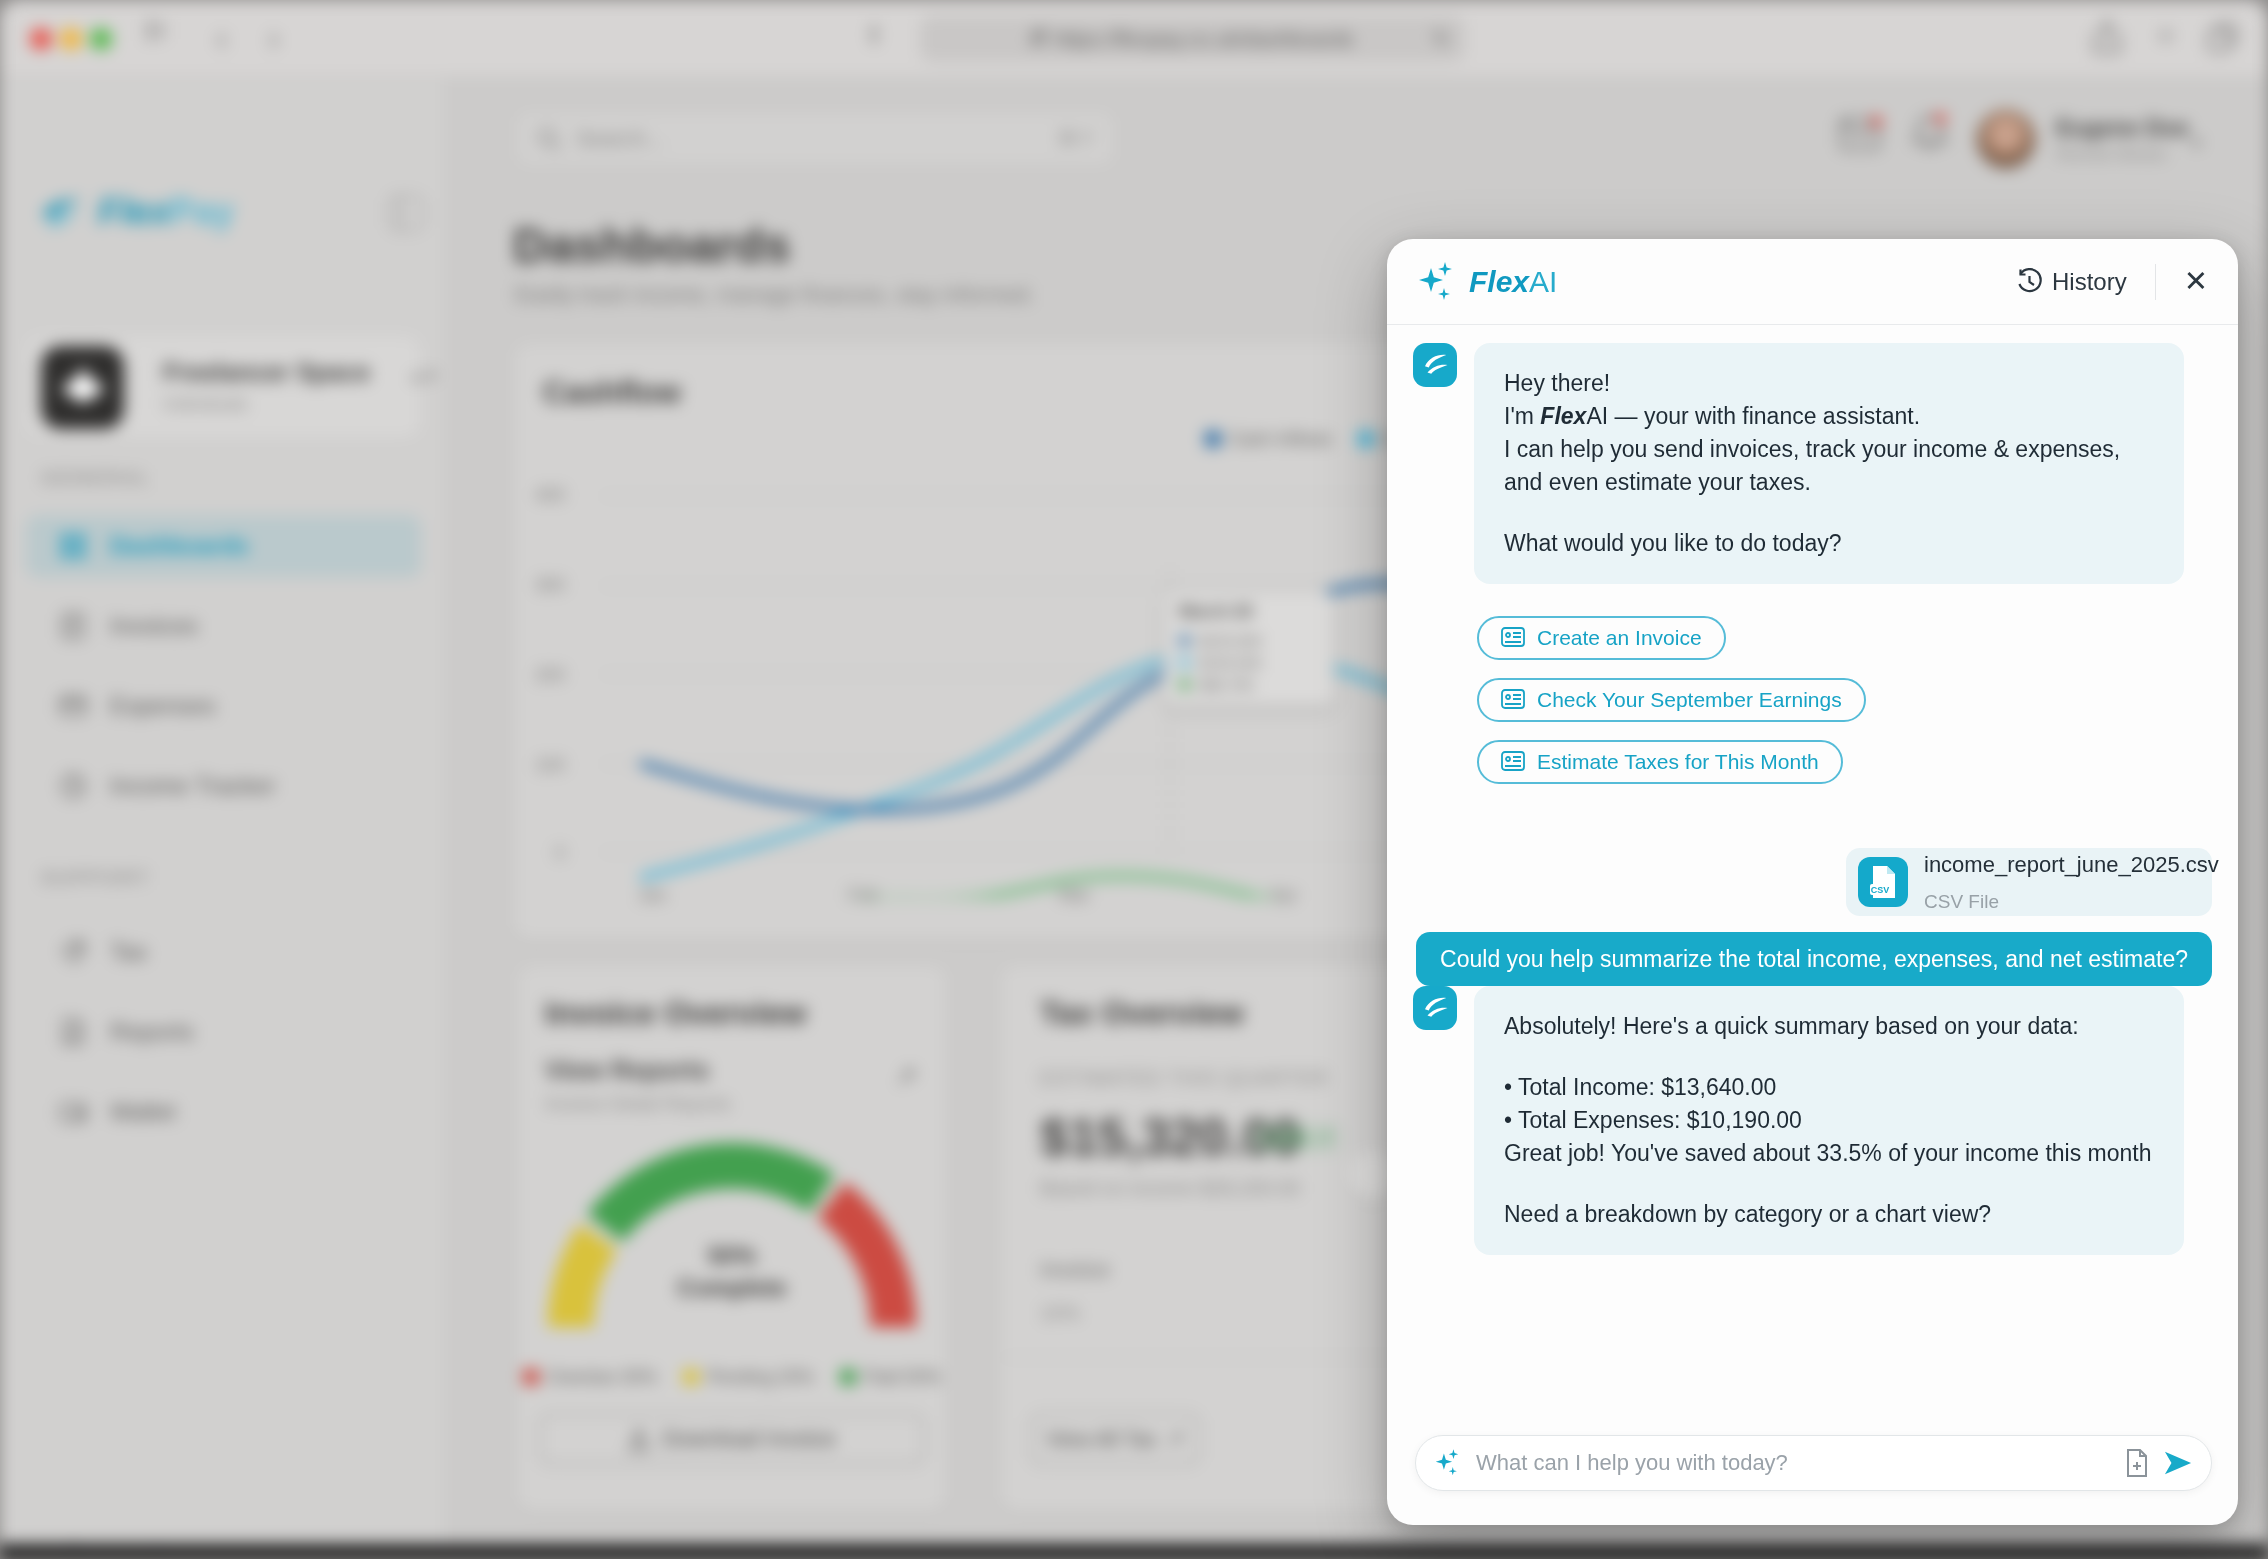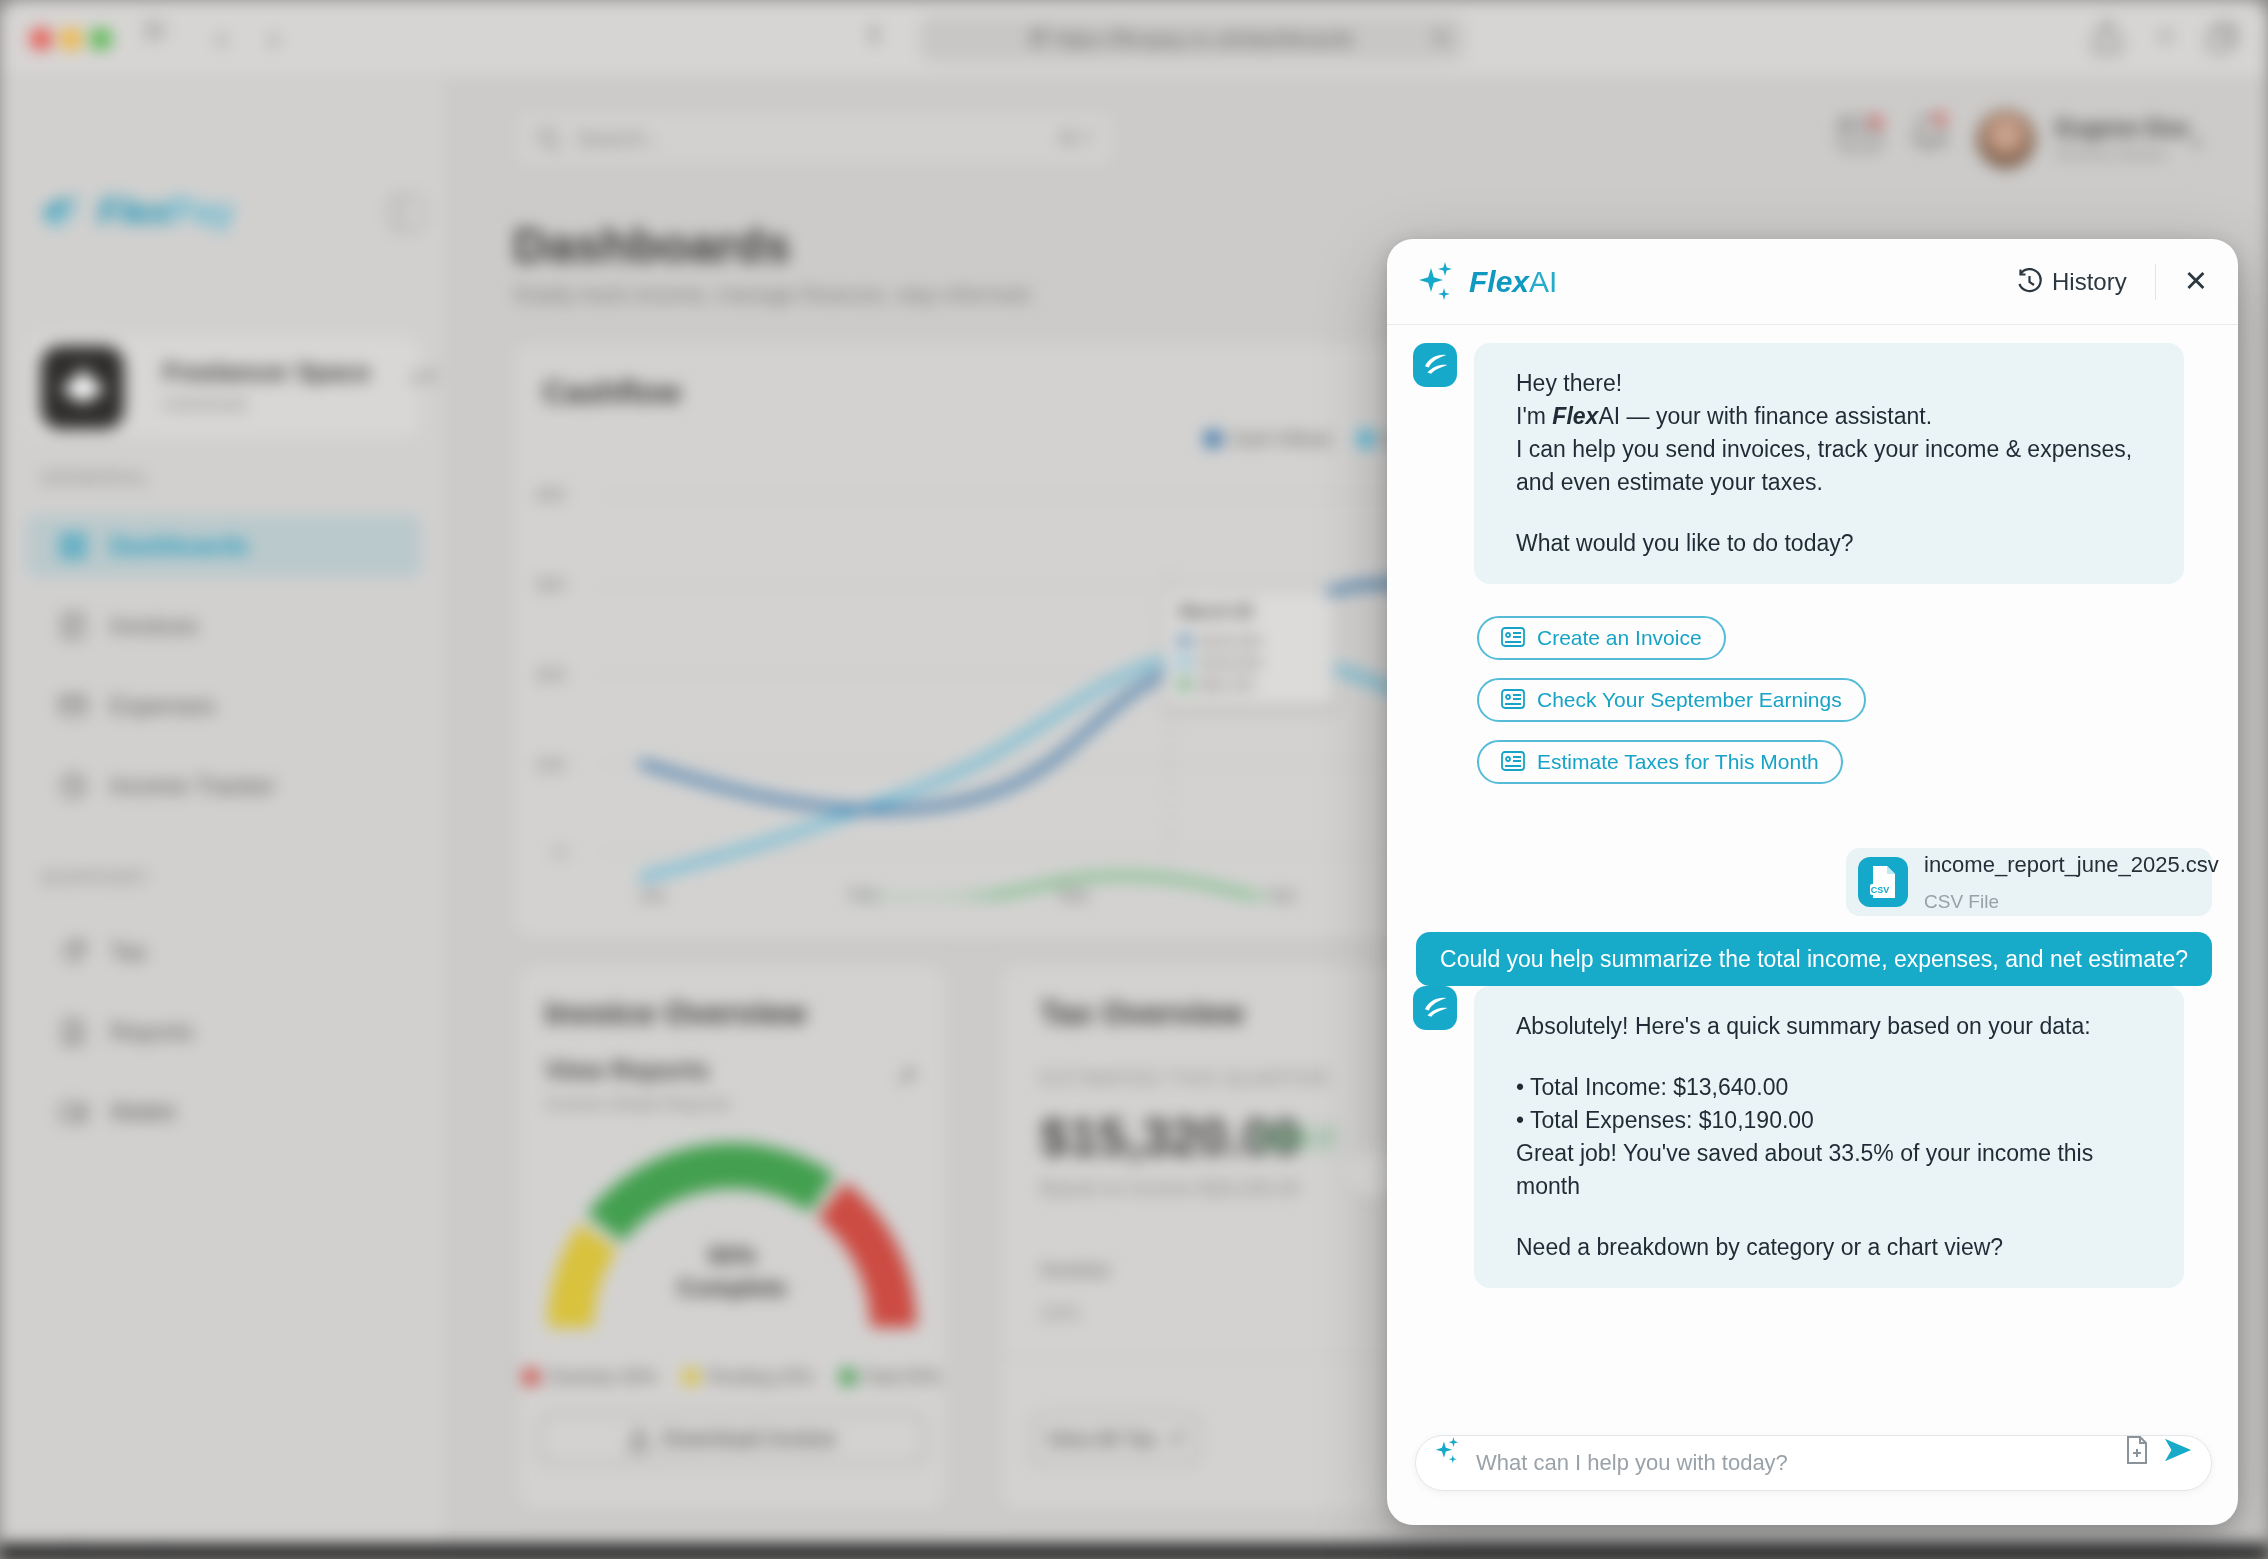--- a/index.html
+++ b/index.html
@@ -105,33 +105,33 @@
   .cbrand-flex { font-size:30px; font-weight:bold; font-style:italic; color:#1099c0; }
   .cbrand-ai { font-size:30px; color:#27abcc; }
   .chat-header .spacer { flex:1; }
   .history-btn { display:flex; align-items:center; gap:9px; font-size:24px; color:#2c3740; }
   .hdr-vdiv { width:1px; height:36px; background:#e3e5e7; margin:0 28px; }
   .close-btn { font-size:29px; color:#2c3740; line-height:1; }
 
   .chat-body { position:absolute; left:0; top:86px; right:0; bottom:0; display:flex; flex-direction:column; padding:18px 26px 0 26px; }
   .msg-row { display:flex; align-items:flex-start; gap:17px; }
   .ai-avatar { width:44px; height:44px; border-radius:13px; background:#17a9ca; flex:0 0 auto; display:flex; align-items:center; justify-content:center; }
-  .bubble { width:710px; background:#eaf4f7; border-radius:16px; padding:24px 42px; font-size:23px; color:#1f2b35; }
+  .bubble { width:710px; background:#eaf4f7; border-radius:16px; padding:24px 30px; font-size:23px; color:#1f2b35; }
   .bline { line-height:33px; }
   .bgap { height:28px; }
   .brand-inline-b { font-weight:bold; font-style:italic; }
   .chips { display:flex; flex-direction:column; align-items:flex-start; gap:18px; margin:32px 0 0 64px; }
   .chip { display:flex; align-items:center; gap:12px; height:44px; padding:0 22px; border:2px solid #55bcd8; border-radius:23px; font-size:21px; color:#17a3c6; background:#fdfdfd; }
   .attachment { align-self:flex-end; margin-top:64px; margin-right:0px; width:366px; height:68px; background:#e9f3f6; border-radius:14px; display:flex; align-items:center; padding:0 12px; gap:16px; }
   .csv-icon { width:50px; height:50px; border-radius:12px; background:#14a9cb; display:flex; align-items:center; justify-content:center; flex:0 0 auto; }
   .att-name { font-size:22px; color:#242f38; }
   .att-type { font-size:19px; color:#98a1a7; margin-top:13px; }
   .user-bubble { align-self:flex-end; margin-top:16px; height:54px; background:#18aac9; color:#ffffff; border-radius:14px; display:flex; align-items:center; padding:0 24px; font-size:23px; }
   .msg2 { }
-  .chat-input-wrap { position:absolute; left:28px; right:26px; bottom:34px; height:56px; background:#ffffff; border:1.5px solid #e2e6e8; border-radius:28px; box-shadow:0 2px 8px rgba(0,0,0,.05); display:flex; padding:0 18px; gap:14px; }
+  .chat-input-wrap { position:absolute; left:28px; right:26px; bottom:34px; height:56px; background:#ffffff; border:1.5px solid #e2e6e8; border-radius:28px; box-shadow:0 2px 8px rgba(0,0,0,.05); display:flex; align-items:center; padding:0 18px; gap:14px; }
   .chat-input-wrap input { flex:1; border:none; outline:none; font-size:22px; color:#3a444c; font-family:"Liberation Sans",sans-serif; }
   .chat-input-wrap input::placeholder { color:#9aa2a9; }
 </style>
 </head>
 <body>
 
 <div class="stage">
 
   <div class="bg">
     <div class="window">

